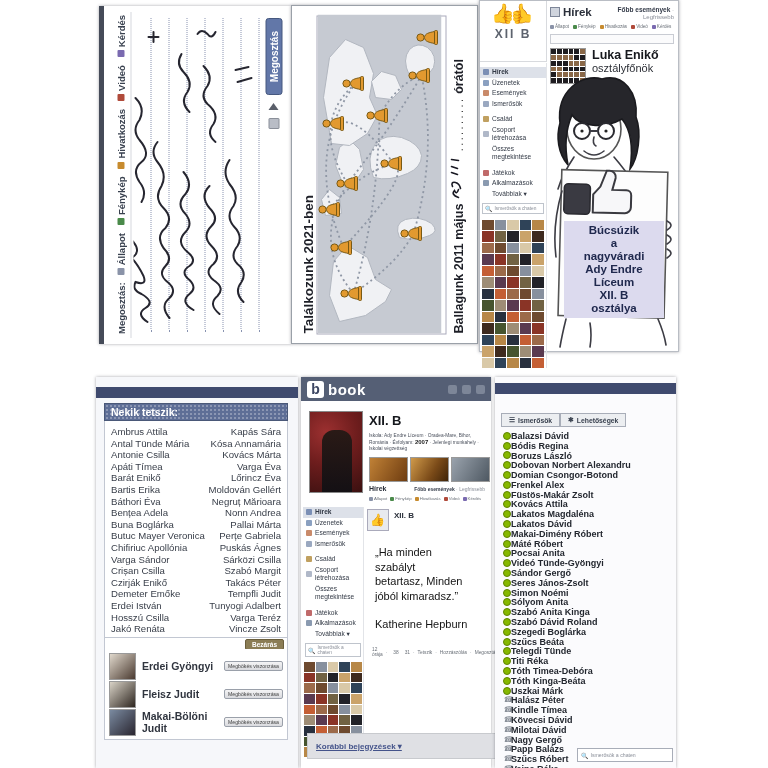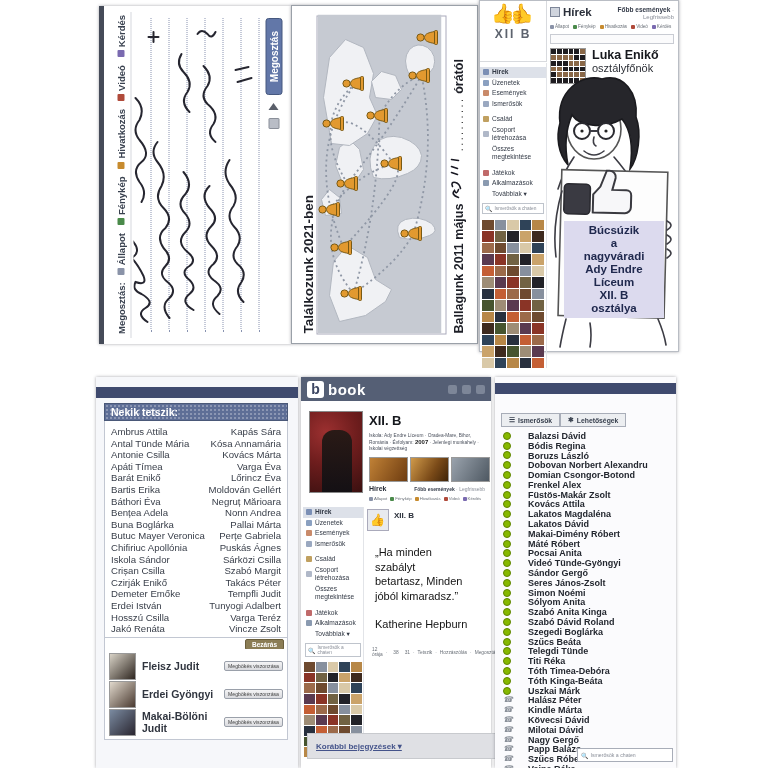--- a/index.html
+++ b/index.html
@@ -135,21 +135,21 @@
 
   
   .panelF{left:495px;top:377px;width:181px;height:391px;background:#fbfbfd;}
   .chatHdr{left:6px;top:20px;width:167px;background:#4a5878;color:#fff;font-weight:bold;font-size:10px;
            padding:2px 8px;border:1px solid #39445e;position:absolute;
            background-image:radial-gradient(rgba(255,255,255,.22) 1px,transparent 1px);background-size:4px 4px;}
   .chatTabs{left:6px;top:36px;width:183px;display:flex;position:absolute;}
   .chatTab{border:1px solid #a8adb8;background:#eceef1;font-size:6.8px;font-weight:bold;color:#39414f;
            padding:2px 7px;display:flex;gap:3px;align-items:center;cursor:pointer;}
   .chatList{left:8px;top:54px;width:170px;position:absolute;}
-  .chat-row{display:flex;align-items:center;gap:17px;height:9.8px;cursor:pointer;}
+  .chat-row{display:flex;align-items:center;gap:0;height:9.8px;cursor:pointer;}
   .chat-row span{font-size:9px;font-weight:600;color:#23272f;}
   .dot-on{width:6px;height:6px;border-radius:50%;background:#86b800;border:1px solid #5e8400;flex:0 0 auto;}
   .ph-idle{font-size:8px;color:#8a9099;line-height:8px;flex:0 0 auto;width:8px;text-align:center;}
   .chatSearch{position:absolute;right:3px;bottom:6px;width:88px;height:12px;border:1px solid #a8adb8;background:#fff;
               font-size:5.2px;color:#8a8f99;display:flex;align-items:center;gap:2px;padding:0 3px;}
   .mag{font-size:6px;color:#7a8090;}
 </style>
 </head>
 <body>
 
@@ -539,21 +539,21 @@
             <li>Antal Tünde Mária</li>
             <li>Antonie Csilla</li>
             <li>Apáti Tímea</li>
             <li>Barát Enikő</li>
             <li>Bartis Erika</li>
             <li>Báthori Éva</li>
             <li>Bențea Adela</li>
             <li>Buna Boglárka</li>
             <li>Butuc Mayer Veronica</li>
             <li>Chifiriuc Apollónia</li>
-            <li>Iskola Sándor</li>
+            <li>Varga Sándor</li>
             <li>Crișan Csilla</li>
             <li>Czirják Enikő</li>
             <li>Demeter Emőke</li>
             <li>Erdei István</li>
             <li>Hosszú Csilla</li>
             <li>Jakó Renáta</li>
           </ul>
         <ul class="likesCol rc">
 
         <li>Kapás Sára</li>
@@ -578,28 +578,28 @@
       </div>
       <div class="closeRow">
         <button class="btn-close">Bezárás</button>
       </div>
     </div>
     <div class="p pokesBox">
       <ul class="pokeRows">
 
 
           <li>
+            <i class="pokePhoto" style="background: linear-gradient(135deg, rgb(224, 216, 204), rgb(74, 58, 48));"></i>
+            <span class="pokeName">Erdei Gyöngyi</span>
+            <button class="btn-poke">Megbökés viszonzása</button>
+          </li>
+
+          <li>
             <i class="pokePhoto" style="background: linear-gradient(135deg, rgb(216, 210, 198), rgb(46, 38, 32));"></i>
             <span class="pokeName">Fleisz Judit</span>
-            <button class="btn-poke">Megbökés viszonzása</button>
-          </li>
-
-          <li>
-            <i class="pokePhoto" style="background: linear-gradient(135deg, rgb(224, 216, 204), rgb(74, 58, 48));"></i>
-            <span class="pokeName">Erdei Gyöngyi</span>
             <button class="btn-poke">Megbökés viszonzása</button>
           </li>
 
           <li>
             <i class="pokePhoto" style="background: linear-gradient(135deg, rgb(122, 138, 160), rgb(42, 38, 48));"></i>
             <span class="pokeName">Makai-Bölöni Judit</span>
             <button class="btn-poke">Megbökés viszonzása</button>
           </li>
         </ul>
     </div>
@@ -942,21 +942,21 @@
         </ul>
       <ul>
 
           <li class="chat-row">
             <i class="ph-idle">☎</i>
             <span>Halász Péter</span>
           </li>
 
           <li class="chat-row">
             <i class="ph-idle">☎</i>
-            <span>Kindle Márta</span>
+            <span>Kindle Tímea</span>
           </li>
 
           <li class="chat-row">
             <i class="ph-idle">☎</i>
             <span>Kövecsi Dávid</span>
           </li>
 
           <li class="chat-row">
             <i class="ph-idle">☎</i>
             <span>Milotai Dávid</span>

